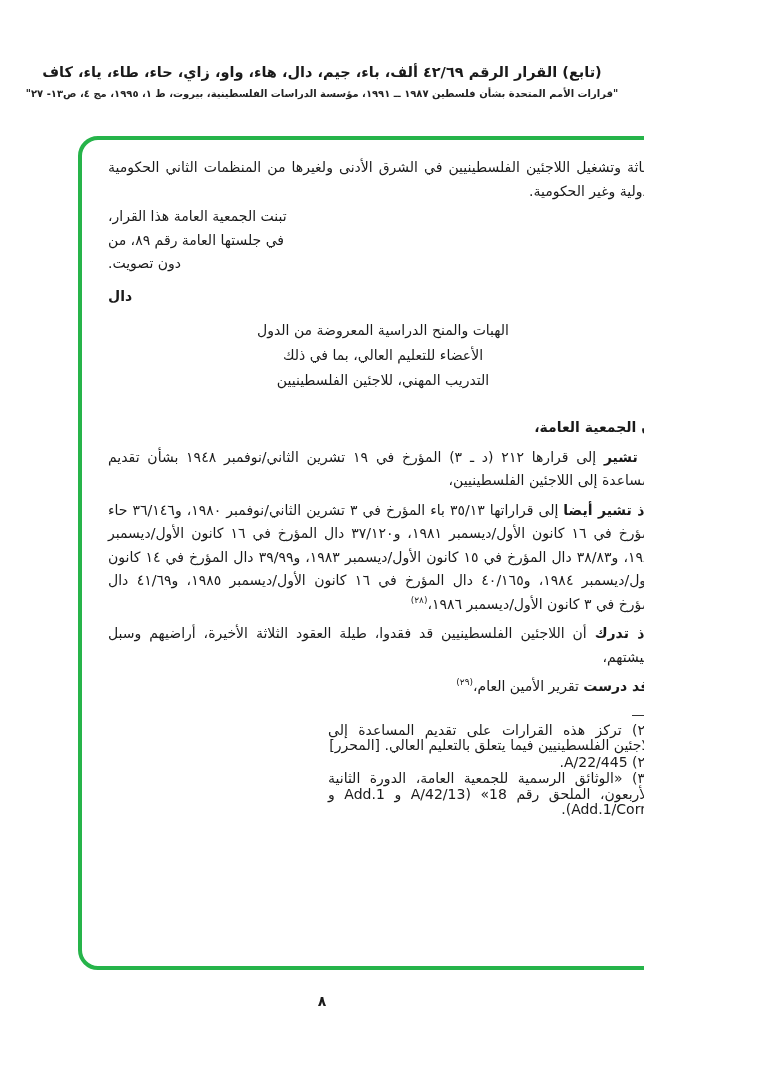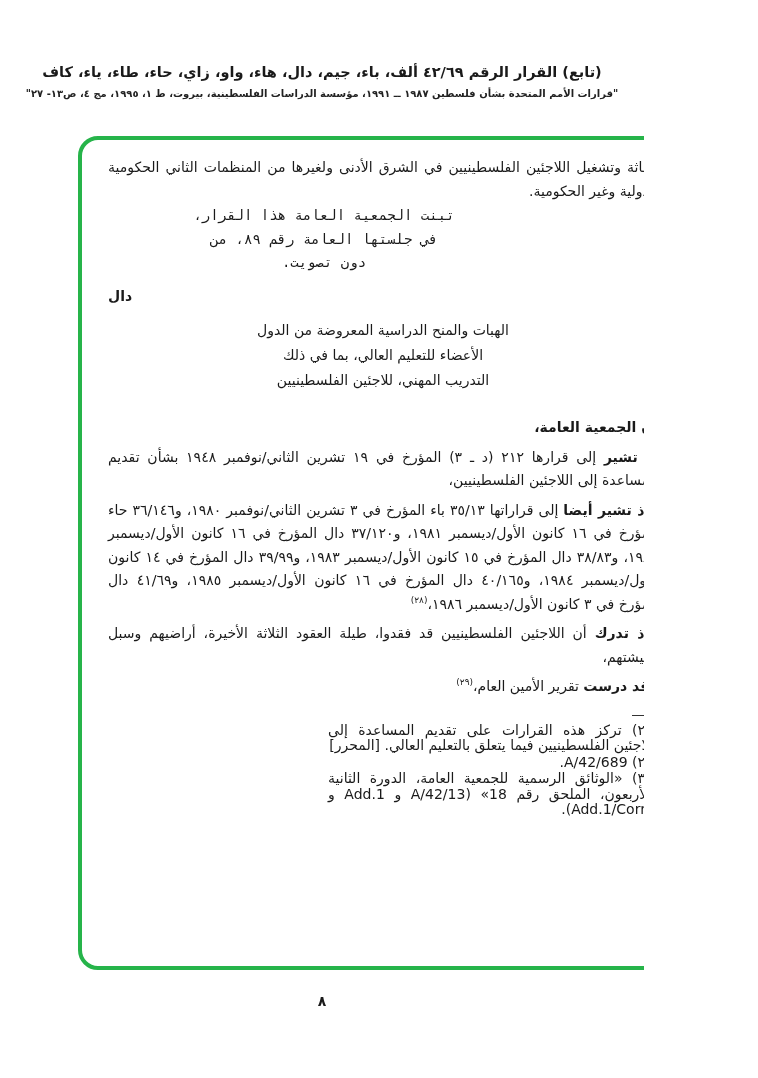--- a/index.html
+++ b/index.html
@@ -56,23 +56,22 @@
   .body-text {
     font-size: 14px;
     line-height: 23.5px;
   }
   p { margin: 0; }
   .just {
     text-align: justify;
   }
   .adoption {
     margin: 2px 118px 0 0;
-    text-align: center;
+    text-align: left;
     white-space: pre-line;
-    font-family: Liberation Mono, monospace;
   }
   .section-letter {
     margin-top: 9px;
     text-align: left;
     font-weight: bold;
   }
   .section-title {
     margin-top: 10px;
     text-align: center;
     font-weight: normal;
@@ -154,21 +153,21 @@
     <p class="just para"><span class="lead">وإذ تدرك</span><span> أن اللاجئين الفلسطينيين قد فقدوا، طيلة العقود الثلاثة الأخيرة، أراضيهم وسبل معيشتهم،</span><sup class="fn-ref"></sup></p>
 
     <p class="just para"><span class="lead">وقد درست</span><span> تقرير الأمين العام،</span><sup class="fn-ref">(٢٩)</sup></p>
 
 
     <div class="footnotes">
       <div class="fn-sep"></div>
 
       <div class="fn"><span class="fn-label">(٢٨)</span> <span>تركز هذه القرارات على تقديم المساعدة إلى اللاجئين الفلسطينيين فيما يتعلق بالتعليم العالي. [المحرر]</span></div>
 
-      <div class="fn"><span class="fn-label">(٢٩)</span> <span>A/42/689.</span></div>
+      <div class="fn"><span class="fn-label">(٢٩)</span> <span>A/22/445.</span></div>
 
       <div class="fn"><span class="fn-label">(٣٠)</span> <span>«الوثائق الرسمية للجمعية العامة، الدورة الثانية والأربعون، الملحق رقم 18» (A/42/13 و Add.1 و Add.1/Corr.1).</span></div>
     </div>
 
   </div>
 
   <div class="page-number">٨</div>
 
 </div>
 

